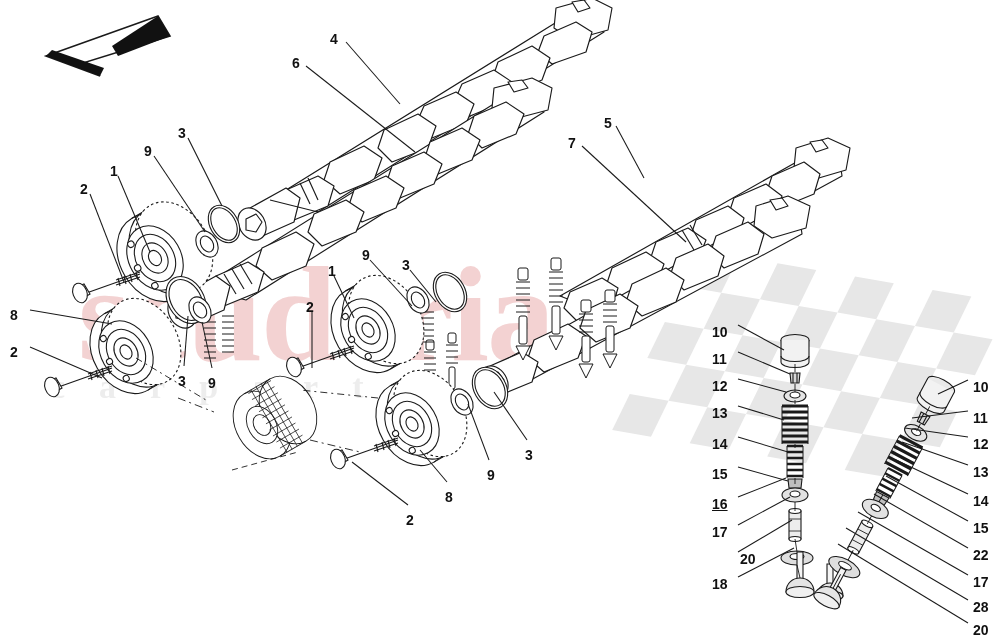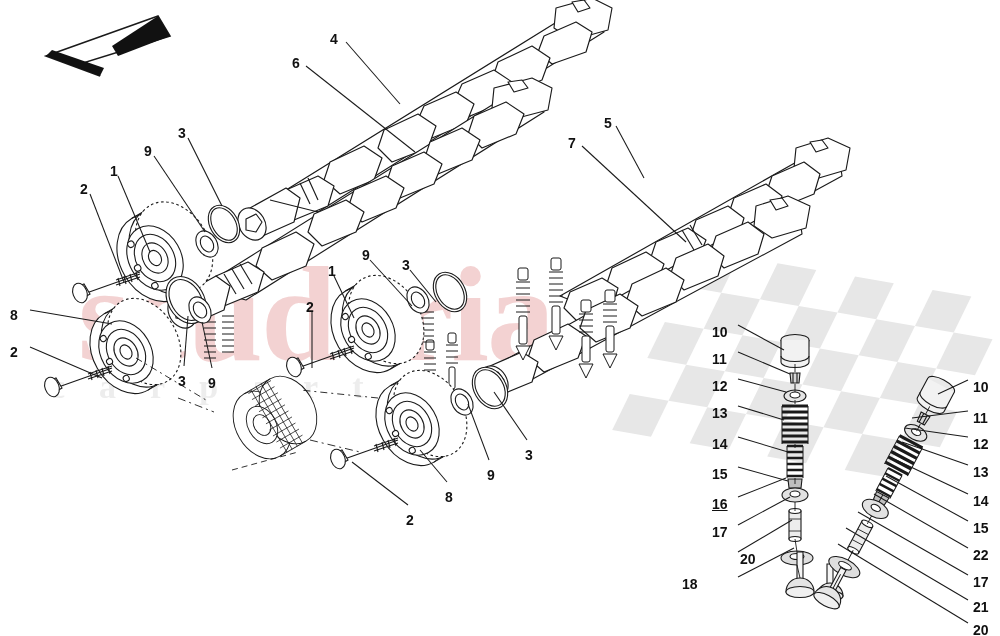--- a/index.html
+++ b/index.html
@@ -536,26 +536,26 @@
       <div class="callout" style="left: 406px; top: 513px;">2</div>
       <div class="callout" style="left: 712px; top: 325px;">10</div>
       <div class="callout" style="left: 712px; top: 352px;">11</div>
       <div class="callout" style="left: 712px; top: 379px;">12</div>
       <div class="callout" style="left: 712px; top: 406px;">13</div>
       <div class="callout" style="left: 712px; top: 437px;">14</div>
       <div class="callout" style="left: 712px; top: 467px;">15</div>
       <div class="callout" style="left: 712px; top: 497px; text-decoration: underline;">16</div>
       <div class="callout" style="left: 712px; top: 525px;">17</div>
       <div class="callout" style="left: 740px; top: 552px;">20</div>
-      <div class="callout" style="left: 682px; top: 577px;">18</div>
+      <div class="callout" style="left: 712px; top: 577px;">18</div>
       <div class="callout" style="left: 973px; top: 380px;">10</div>
       <div class="callout" style="left: 973px; top: 411px;">11</div>
       <div class="callout" style="left: 973px; top: 437px;">12</div>
       <div class="callout" style="left: 973px; top: 465px;">13</div>
       <div class="callout" style="left: 973px; top: 494px;">14</div>
       <div class="callout" style="left: 973px; top: 521px;">15</div>
       <div class="callout" style="left: 973px; top: 548px;">22</div>
       <div class="callout" style="left: 973px; top: 575px;">17</div>
-      <div class="callout" style="left: 973px; top: 600px;">21</div>
+      <div class="callout" style="left: 973px; top: 600px;">28</div>
       <div class="callout" style="left: 973px; top: 623px;">20</div>
     </div>
 
 </div>
 
 </body></html>

